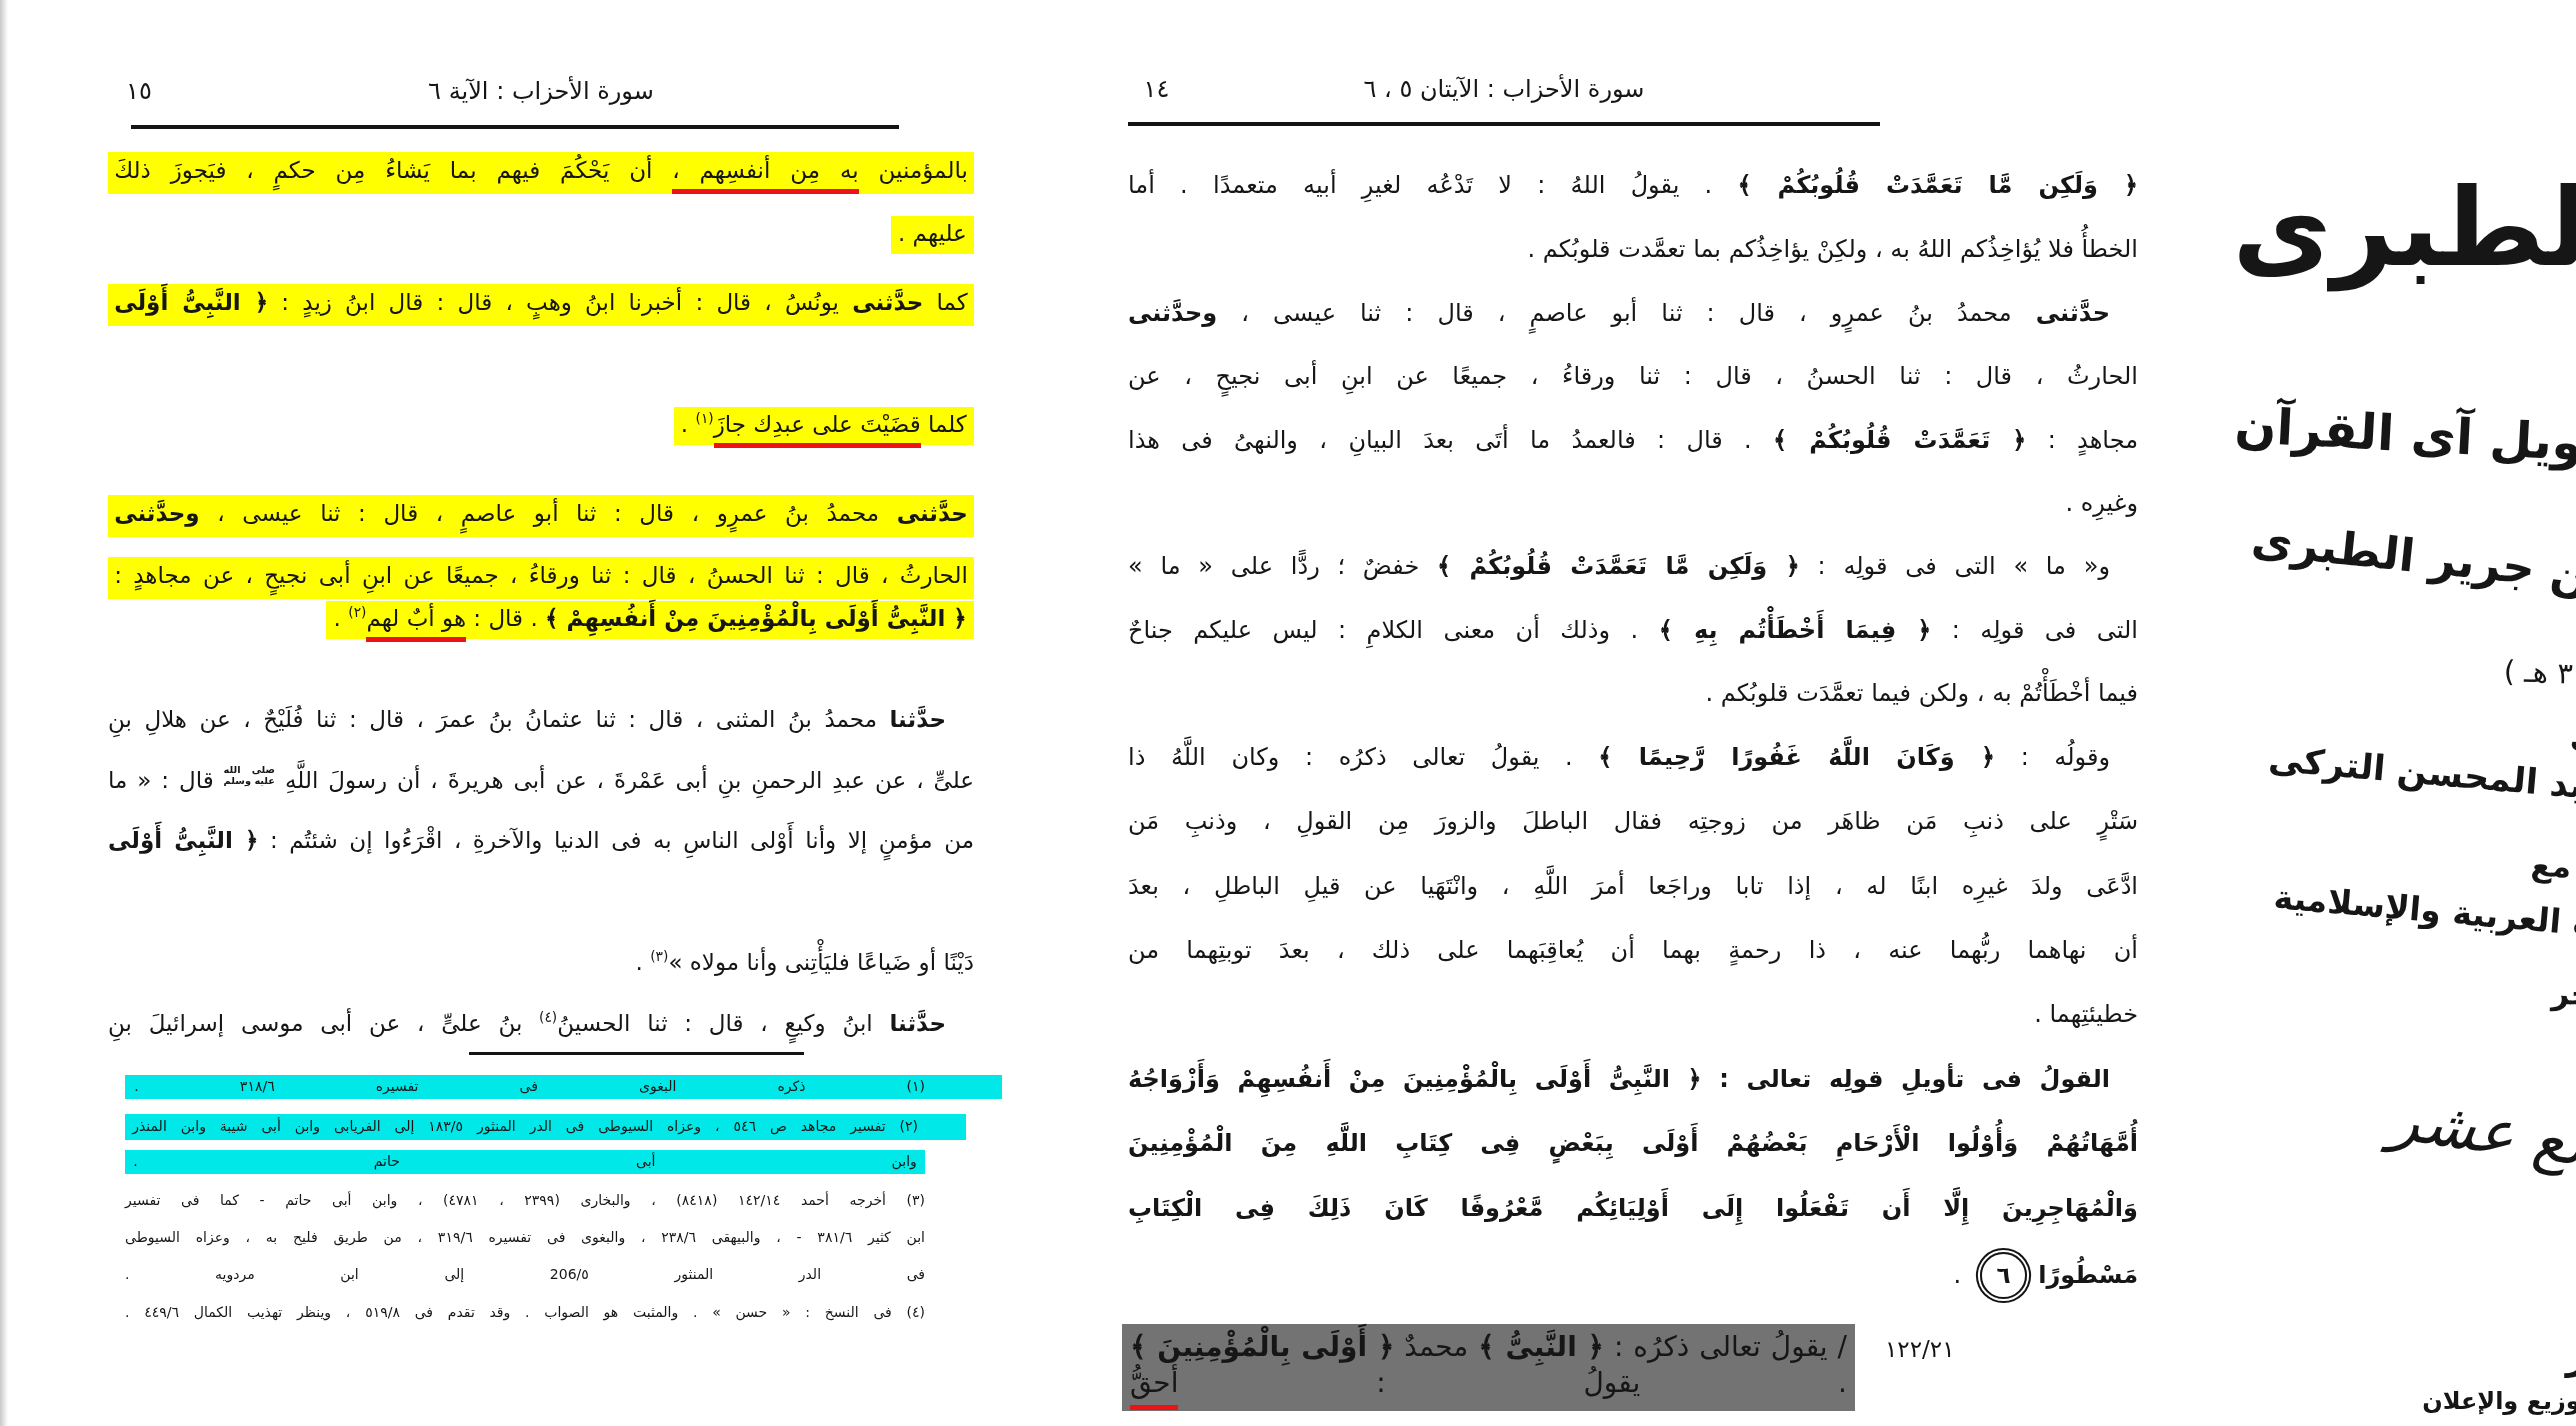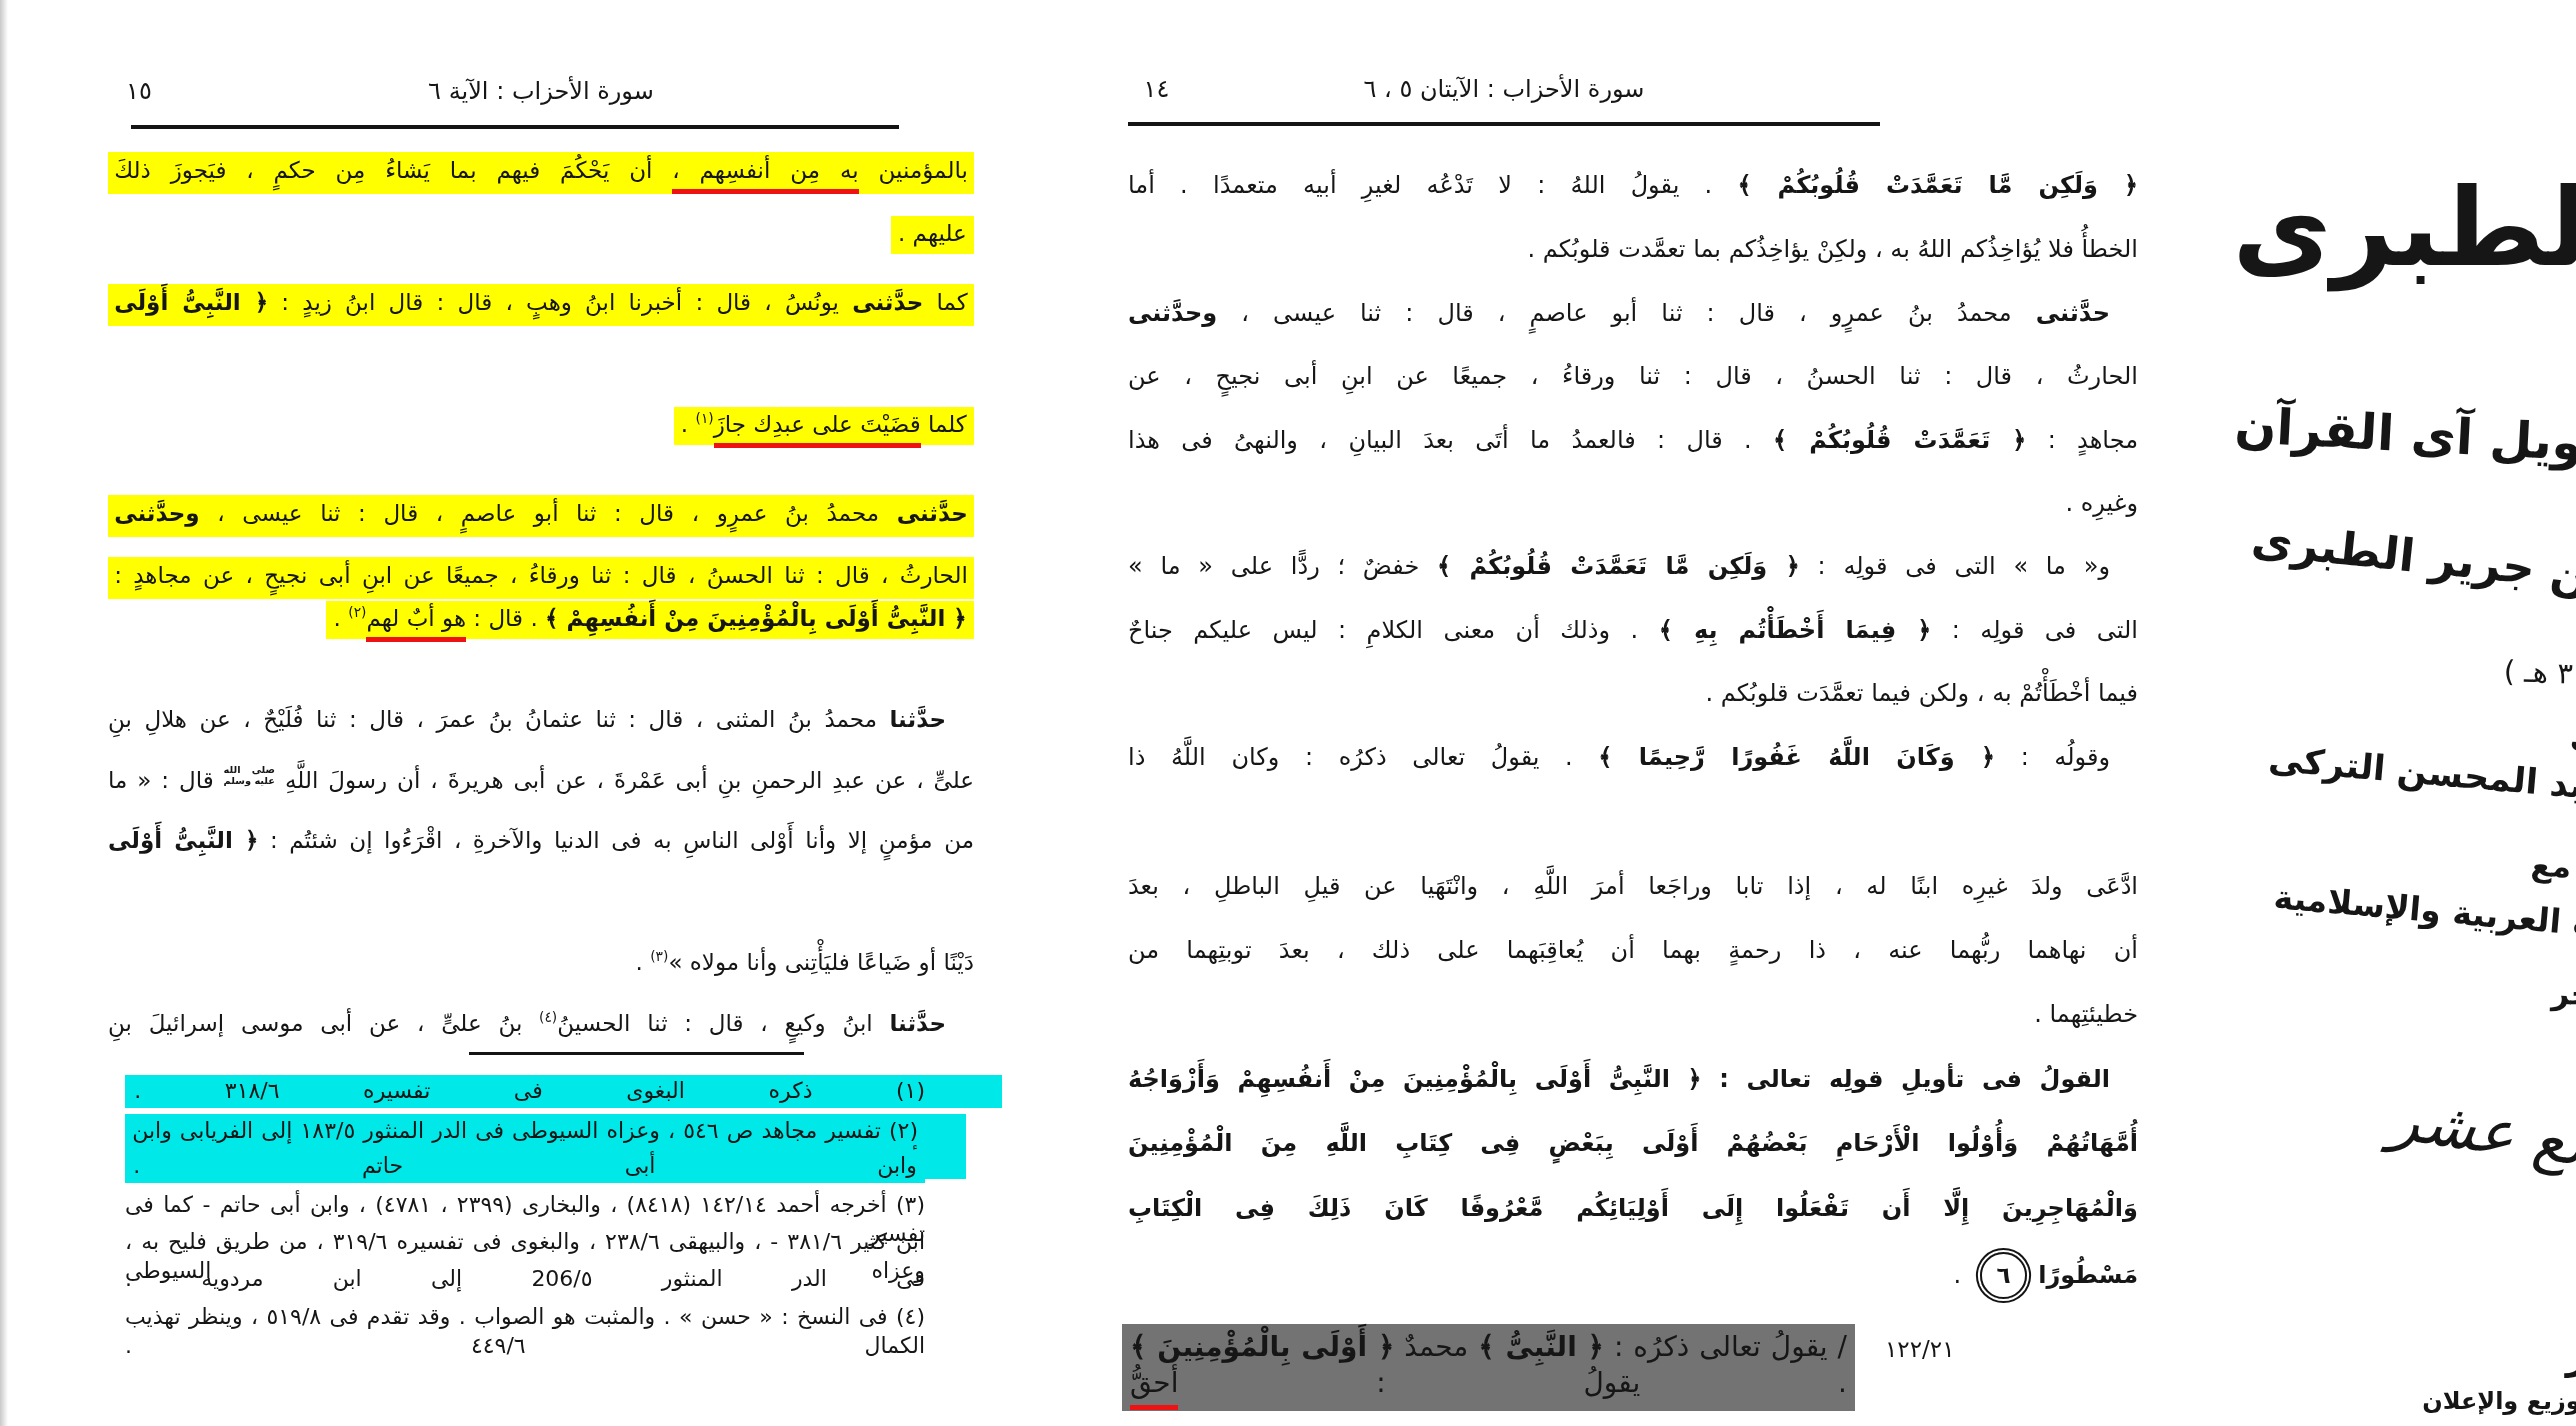--- a/index.html
+++ b/index.html
@@ -33,21 +33,21 @@
   .q{font-weight:bold;}
   .sup{font-size:0.6em;vertical-align:super;}
   .bg-y{background:#ffff00;padding:4.1px 6.2px 8.2px;}
   .seg-y{background:#ffff00;padding:4.1px 7.2px 8.2px;}
   .u{border-bottom:5.2px solid #ee1212;padding-bottom:6.2px;}
   .bg-c{background:#00e8e8;padding:3.1px 7.2px 5.2px;margin-right:-41px;padding-right:48px;}
   .seg-c{background:#00e8e8;padding:3.1px 8.2px 5.2px;}
   .f1 .seg-c{padding:3.1px 77px 5.2px 9.3px;margin-right:-77px;}
 
   
-  .fn{position:absolute;left:17px;right:49px;font-size:22px;line-height:1.3;
+  .fn{position:absolute;left:17px;right:49px;font-size:14px;line-height:1.3;
       text-align:justify;text-align-last:justify;}
   .fnsep{position:absolute;top:1052px;left:361px;width:335px;height:3.1px;background:#141414;}
 
   
   .l1{top:152px}.l2{top:219px}.l3{top:284px}.l4{top:347px}.l5{top:410px}
   .l6{top:495px}.l7{top:557px}.l8{top:604px}.l9{top:705px}.l10{top:766px}
   .l11{top:826px}.l12{top:887px}.l13{top:948px}.l14{top:1009px}
   .f1{top:1077px}.f2a{top:1114px}.f2b{top:1152px}.f3a{top:1191px}
   .f3b{top:1228px}.f3c{top:1265px}.f4{top:1303px}
 
@@ -134,20 +134,21 @@
     <div class="line m1"><span class="q">﴿ وَلَكِن مَّا تَعَمَّدَتْ قُلُوبُكُمْ ﴾</span><span> . يقولُ اللهُ : لا تَدْعُه لغيرِ أبيه متعمدًا . أما</span></div>
     <div class="line m2 start"><span>الخطأُ فلا يُؤاخِذُكم اللهُ به ، ولكِنْ يؤاخِذُكم بما تعمَّدت قلوبُكم .</span></div>
     <div class="line m3 ind"><span class="b">حدَّثنى</span><span> محمدُ بنُ عمرٍو ، قال : ثنا أبو عاصمٍ ، قال : ثنا عيسى ، </span><span class="b">وحدَّثنى</span></div>
     <div class="line m4"><span>الحارثُ ، قال : ثنا الحسنُ ، قال : ثنا ورقاءُ ، جميعًا عن ابنِ أبى نجيحٍ ، عن</span></div>
     <div class="line m6 start"><span>وغيرِه .</span></div>
     <div class="line m5"><span>مجاهدٍ : </span><span class="q">﴿ تَعَمَّدَتْ قُلُوبُكُمْ ﴾</span><span> . قال : فالعمدُ ما أتَى بعدَ البيانِ ، والنهىُ فى هذا</span></div>
     <div class="line m7 ind"><span>و« ما » التى فى قولِه : </span><span class="q">﴿ وَلَكِن مَّا تَعَمَّدَتْ قُلُوبُكُمْ ﴾</span><span> خفضٌ ؛ ردًّا على « ما »</span></div>
     <div class="line m8"><span>التى فى قولِه : </span><span class="q">﴿ فِيمَا أَخْطَأْتُم بِهِ ﴾</span><span> . وذلك أن معنى الكلامِ : ليس عليكم جناحٌ</span></div>
     <div class="line m9 start"><span>فيما أخْطَأْتُمْ به ، ولكن فيما تعمَّدَت قلوبُكم .</span></div>
     <div class="line m10 ind"><span>وقولُه : </span><span class="q">﴿ وَكَانَ اللَّهُ غَفُورًا رَّحِيمًا ﴾</span><span> . يقولُ تعالى ذكرُه : وكان اللَّهُ ذا</span></div>
+    <div class="line m11"><span>سَتْرٍ على ذنبِ مَن ظاهَر من زوجتِه فقال الباطلَ والزورَ مِن القولِ ، وذنبِ مَن</span></div>
     <div class="line m12"><span>ادَّعَى ولدَ غيرِه ابنًا له ، إذا تابا وراجَعا أمرَ اللَّهِ ، وانْتَهَيا عن قيلِ الباطلِ ، بعدَ</span></div>
     <div class="line m13"><span>أن نهاهما ربُّهما عنه ، ذا رحمةٍ بهما أن يُعاقِبَهما على ذلك ، بعدَ توبتِهما من</span></div>
     <div class="line m14 start"><span>خطيئتِهما .</span></div>
     <div class="line m15 ind"><span class="b">القولُ فى تأويلِ قولِه تعالى : </span><span class="q">﴿ النَّبِىُّ أَوْلَى بِالْمُؤْمِنِينَ مِنْ أَنفُسِهِمْ وَأَزْوَاجُهُ</span></div>
     <div class="line m16"><span class="q">أُمَّهَاتُهُمْ وَأُوْلُوا الْأَرْحَامِ بَعْضُهُمْ أَوْلَى بِبَعْضٍ فِى كِتَابِ اللَّهِ مِنَ الْمُؤْمِنِينَ</span></div>
     <div class="line m17"><span class="q">وَالْمُهَاجِرِينَ إِلَّا أَن تَفْعَلُوا إِلَى أَوْلِيَائِكُم مَّعْرُوفًا كَانَ ذَلِكَ فِى الْكِتَابِ</span></div>
     <div class="line m18 start"><span class="q">مَسْطُورًا</span><span class="medal">٦</span><span> .</span></div>
 
     <div class="m19">
       <span class="folio">١٢٢/٢١</span>

